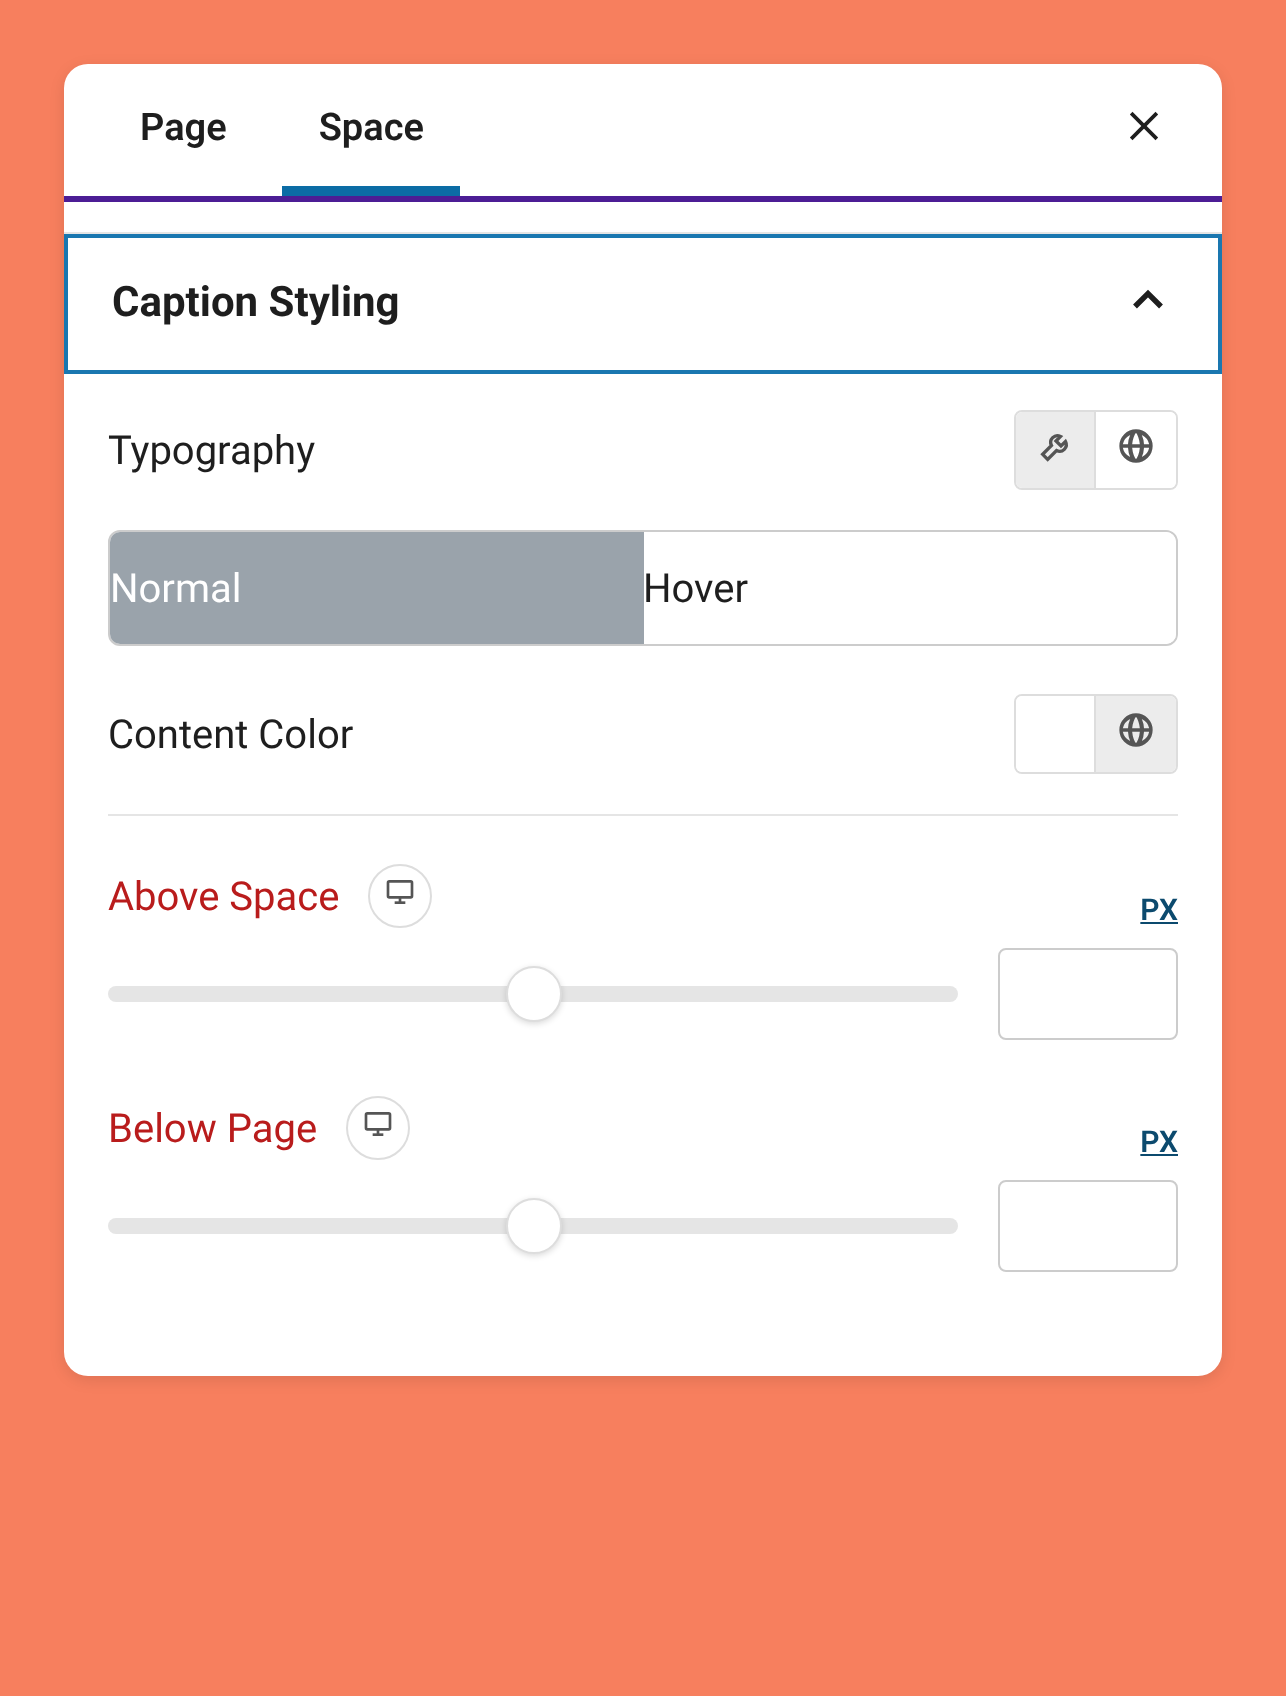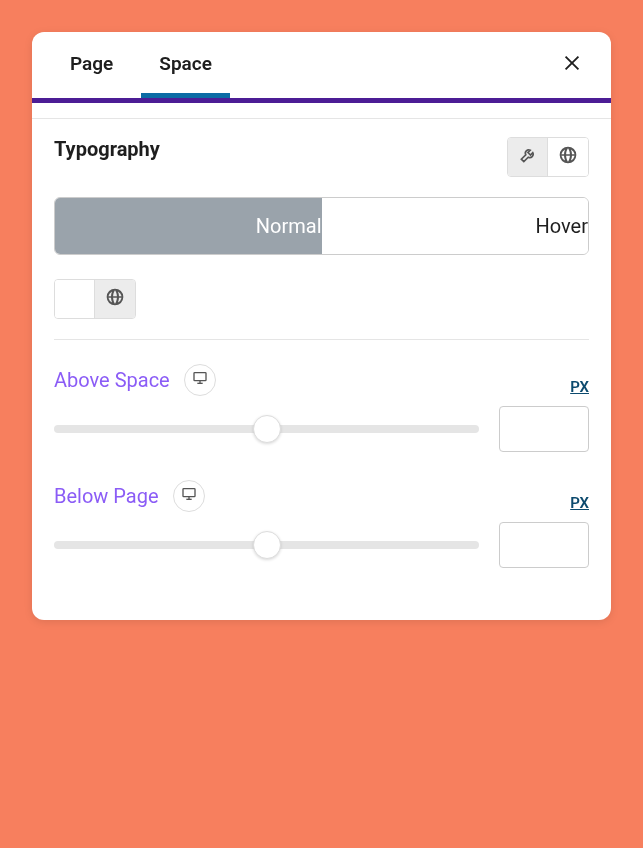--- a/index.html
+++ b/index.html
@@ -21,21 +21,21 @@
       background: #fff;
       border-radius: 12px;
       width: 100%;
       box-shadow: 0 2px 8px rgba(0,0,0,0.1);
       overflow: hidden;
     }
     .tabs-row {
       display: flex;
       align-items: center;
       padding: 0 20px;
-      border-bottom: 5px solid #4c1d95;
+      border-bottom: 3px solid #4c1d95;
       position: relative;
     }
     .tab {
       padding: 20px 18px 18px 18px;
       font-size: 19px;
       font-weight: 600;
       color: #1e1e1e;
       cursor: pointer;
       border-bottom: 5px solid transparent;
       margin-right: 10px;
@@ -75,24 +75,23 @@
     }
     .chevron-icon svg {
       width: 26px;
       height: 26px;
     }
     .section-body {
       padding: 18px 22px 24px 22px;
     }
     .row {
       display: flex;
-      align-items: flex-start;
+      align-items: center;
       justify-content: space-between;
       margin-bottom: 20px;
-      font-weight: bold;
     }
     .row-label {
       font-size: 20px;
       color: #1e1e1e;
     }
     .icon-group {
       display: flex;
       border: 1px solid #ddd;
       border-radius: 4px;
       overflow: hidden;
@@ -126,21 +125,21 @@
     .toggle-group {
       display: flex;
       border: 1px solid #ccc;
       border-radius: 6px;
       overflow: hidden;
       margin-bottom: 24px;
     }
     .toggle-btn {
       flex: 1;
       padding: 16px 0;
-      text-align: right;
+      text-align: left;
       font-size: 20px;
       cursor: pointer;
       background: #fff;
       color: #1e1e1e;
     }
     .toggle-btn.active {
       background: #9aa3ab;
       color: #fff;
     }
     .color-swatch-group {
@@ -169,21 +168,21 @@
       align-items: center;
       justify-content: space-between;
     }
     .space-label-group {
       display: flex;
       align-items: center;
       gap: 14px;
     }
     .space-label {
       font-size: 20px;
-      color: #8b5cf6;
+      color: #b91c1c;
     }
     .device-btn {
       width: 32px;
       height: 32px;
       border: 1px solid #ddd;
       border-radius: 50%;
       display: flex;
       align-items: center;
       justify-content: center;
       cursor: pointer;
@@ -249,20 +248,28 @@
         <svg viewBox="0 0 24 24" stroke="#1e1e1e" stroke-width="2" fill="none">
           <line x1="5" y1="5" x2="19" y2="19"></line>
           <line x1="19" y1="5" x2="5" y2="19"></line>
         </svg>
       </span>
     </div>
   </div>
 
   <div class="spacer-gap"></div>
 
+  <div class="section-header">
+    <span class="section-title">Caption Styling</span>
+    <span class="chevron-icon">
+      <svg viewBox="0 0 24 24" fill="none" stroke="#1e1e1e" stroke-width="2.5">
+        <polyline points="6 15 12 9 18 15"></polyline>
+      </svg>
+    </span>
+  </div>
 
   <div class="section-body">
 
     <div class="row">
       <span class="row-label">Typography</span>
       <div class="icon-group">
         <div class="icon-btn active">
           <span>
             <svg viewBox="0 0 24 24" stroke="#555" stroke-width="2" fill="none">
               <path d="M14.7 6.3a4 4 0 0 0-5.4 5.4L4 17l3 3 5.3-5.3a4 4 0 0 0 5.4-5.4L15 12l-3-3 2.7-2.7z"></path>
@@ -278,20 +285,21 @@
         </div>
       </div>
     </div>
 
     <div class="toggle-group">
       <div class="toggle-btn active">Normal</div>
       <div class="toggle-btn">Hover</div>
     </div>
 
     <div class="row">
+      <span class="row-label">Content Color</span>
       <div class="color-swatch-group">
         <div class="color-swatch"></div>
         <div class="icon-btn active globe-icon">
           <span>
             <svg viewBox="0 0 24 24" fill="#555">
               <path d="M12 2a10 10 0 1 0 0 20 10 10 0 0 0 0-20zm7.9 9h-3.1a16 16 0 0 0-1.3-5.6A8 8 0 0 1 19.9 11zM12 4c.9 1.2 2 3.5 2.3 7H9.7C10 7.5 11.1 5.2 12 4zM8.5 5.4A16 16 0 0 0 7.2 11H4.1a8 8 0 0 1 4.4-5.6zM4.1 13h3.1a16 16 0 0 0 1.3 5.6A8 8 0 0 1 4.1 13zM12 20c-.9-1.2-2-3.5-2.3-7h4.6c-.3 3.5-1.4 5.8-2.3 7zm3.5-1.4a16 16 0 0 0 1.3-5.6h3.1a8 8 0 0 1-4.4 5.6z"></path>
             </svg>
           </span>
         </div>
       </div>

